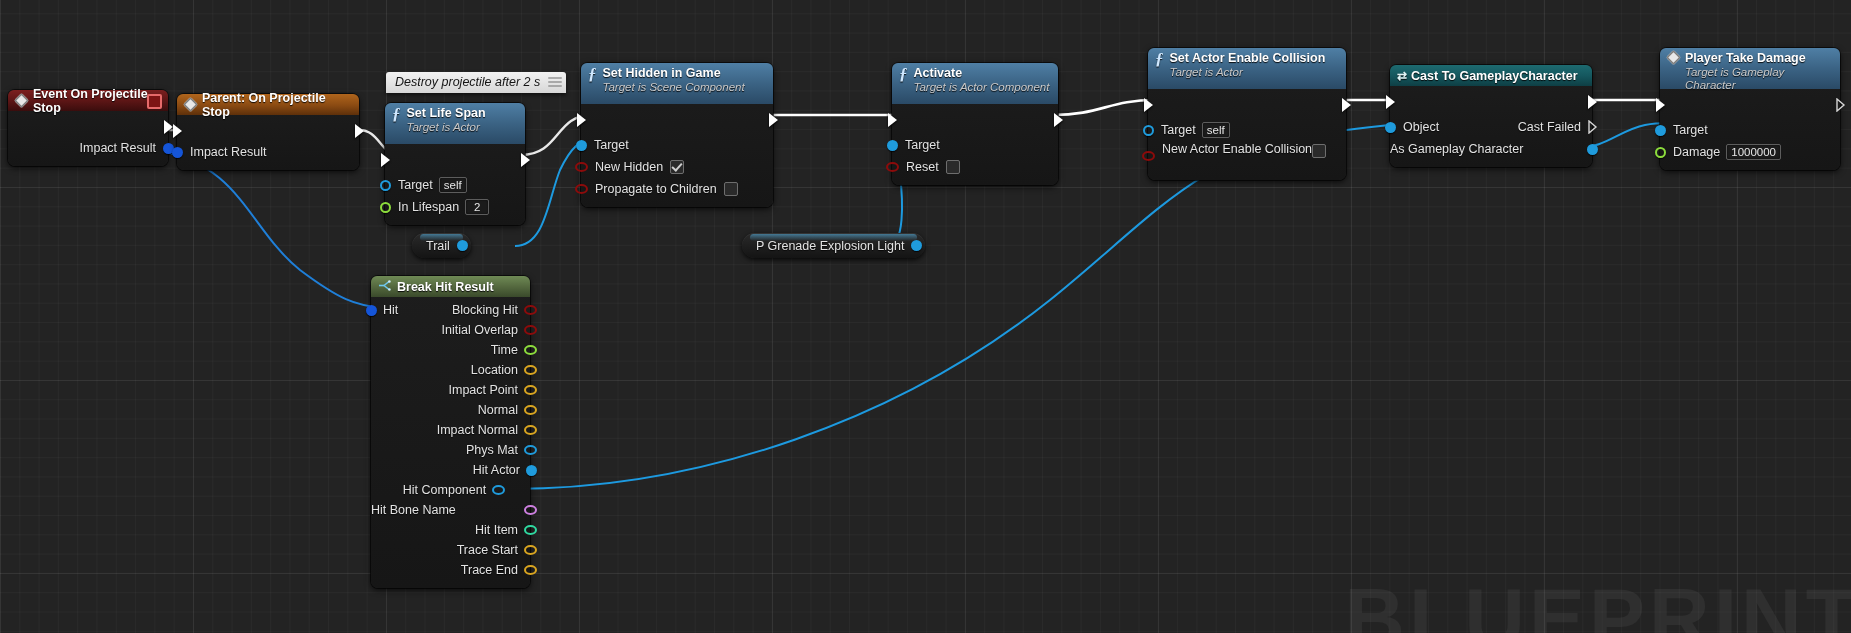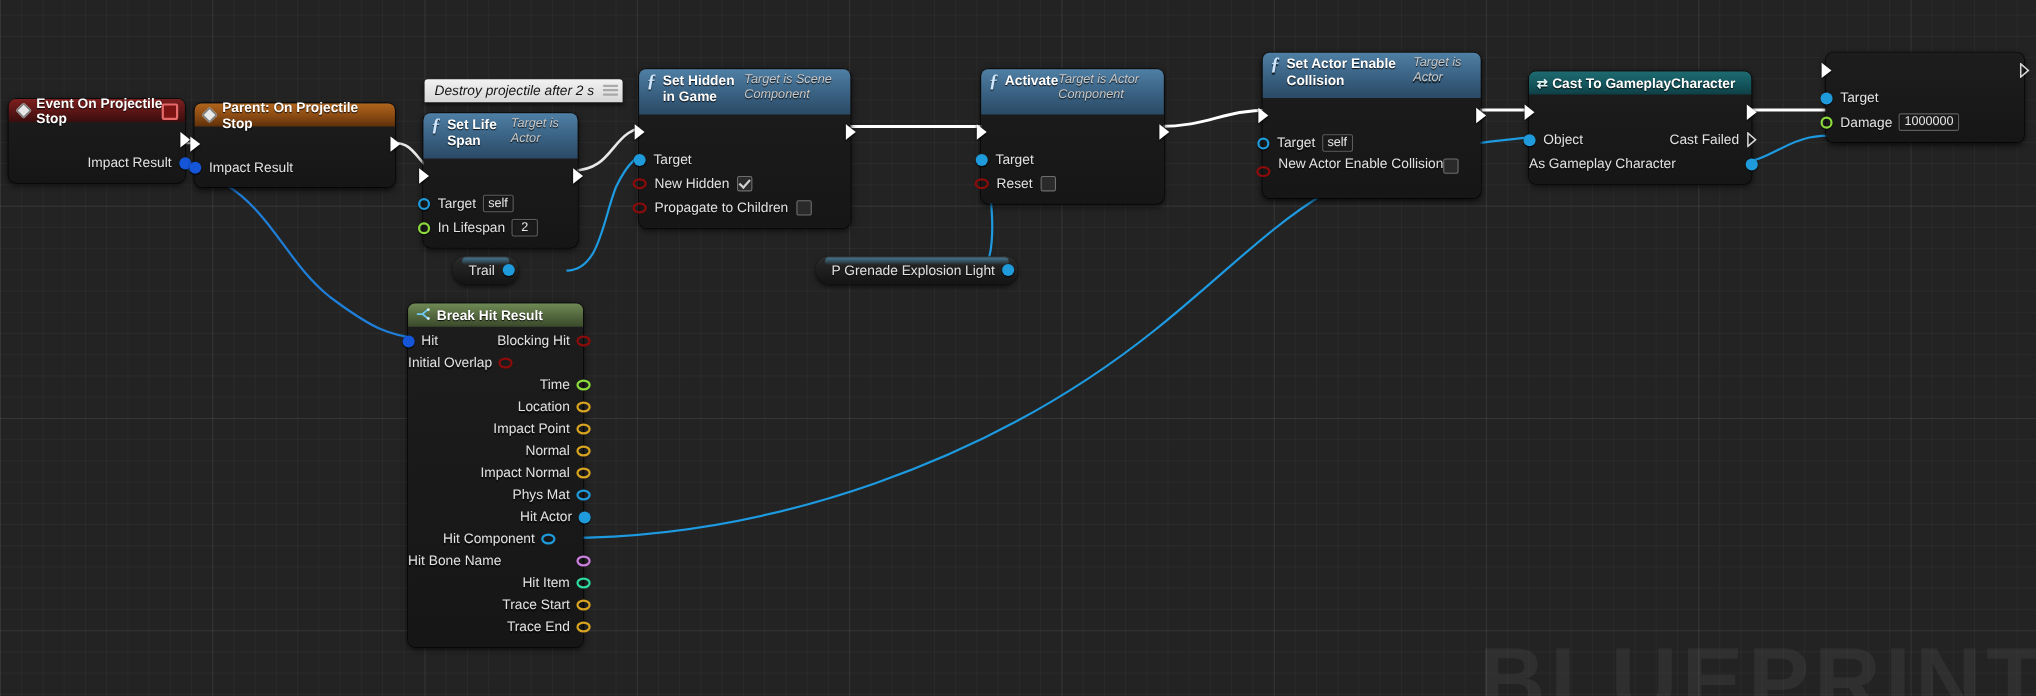--- a/index.html
+++ b/index.html
@@ -51,21 +51,21 @@
     display: flex;
     align-items: center;
     padding: 0 7px;
     font-weight: bold;
     font-size: 12.5px;
     color: #ffffff;
     text-shadow: 0 1px 1px rgba(0,0,0,0.9);
     position: relative;
   }
   .node-header.tall { height: 38px; align-items: flex-start; padding-top: 3px; }
-  .hdr-texts { display: flex; flex-direction: row; line-height: 1.18; }
+  .hdr-texts { display: flex; flex-direction: column; line-height: 1.18; }
   .hdr-sub {
     font-weight: normal;
     font-style: italic;
     font-size: 11.5px;
     color: #c9c9c9;
     text-shadow: 0 1px 1px rgba(0,0,0,0.9);
   }
   .hdr-fn {
     color: #cfe8ff; font-style: italic; font-weight: bold;
     font-family: "Liberation Serif", serif;
@@ -430,20 +430,27 @@
         </span>
       </div>
       <div class="row" style="margin-top:2px; justify-content:space-between;">
         <span class="pin-label right">As Gameplay Character</span>
         <span class="dot" style="background:#1f9bdc; margin-left:7px; margin-right:-6px;"></span>
       </div>
     </div>
   </div>
 
   <div class="node" style="left:1660px; top:48px; width:180px;">
+    <div class="node-header h-func tall">
+      <span class="hdr-event-ico"></span>
+      <span class="hdr-texts">
+        <span>Player Take Damage</span>
+        <span class="hdr-sub">Target is Gameplay Character</span>
+      </span>
+    </div>
     <div class="node-body">
       <div class="row exec-row">
         <span class="exec-pin" style="margin-left:-4px"></span>
         <span class="spacer"></span>
         <span class="exec-outline" style="margin-right:-6px;">
           <svg width="10" height="14" viewBox="0 0 10 14">
               <path d="M1 1 L8 7 L1 13 Z" fill="none" stroke="#d6d6d6" stroke-width="1.4"></path>
             </svg>
         </span>
       </div>
@@ -488,21 +495,21 @@
         <span style="display:flex; align-items:center;">
           <span class="dot" style="background:#1555d8; margin-left:-5px; margin-right:6px;"></span>
           <span class="pin-label">Hit</span>
         </span>
         <span style="display:flex; align-items:center;">
           <span class="pin-label right">Blocking Hit</span>
           <span class="ring-oval" style="border-color:#8c0b0b; margin-left:6px; margin-right:-7px;"></span>
         </span>
       </div>
 
-      <div class="row" style="">
+      <div class="row" style="justify-content:flex-end;">
         <span class="pin-label right">Initial Overlap</span>
         <span class="ring-oval" style="border-color:#8c0b0b; margin-left:6px; margin-right:-7px;"></span>
       </div>
 
       <div class="row" style="justify-content:flex-end;">
         <span class="pin-label right">Time</span>
         <span class="ring-oval" style="border-color:#8cdc3c; margin-left:6px; margin-right:-7px;"></span>
       </div>
 
       <div class="row" style="justify-content:flex-end;">

